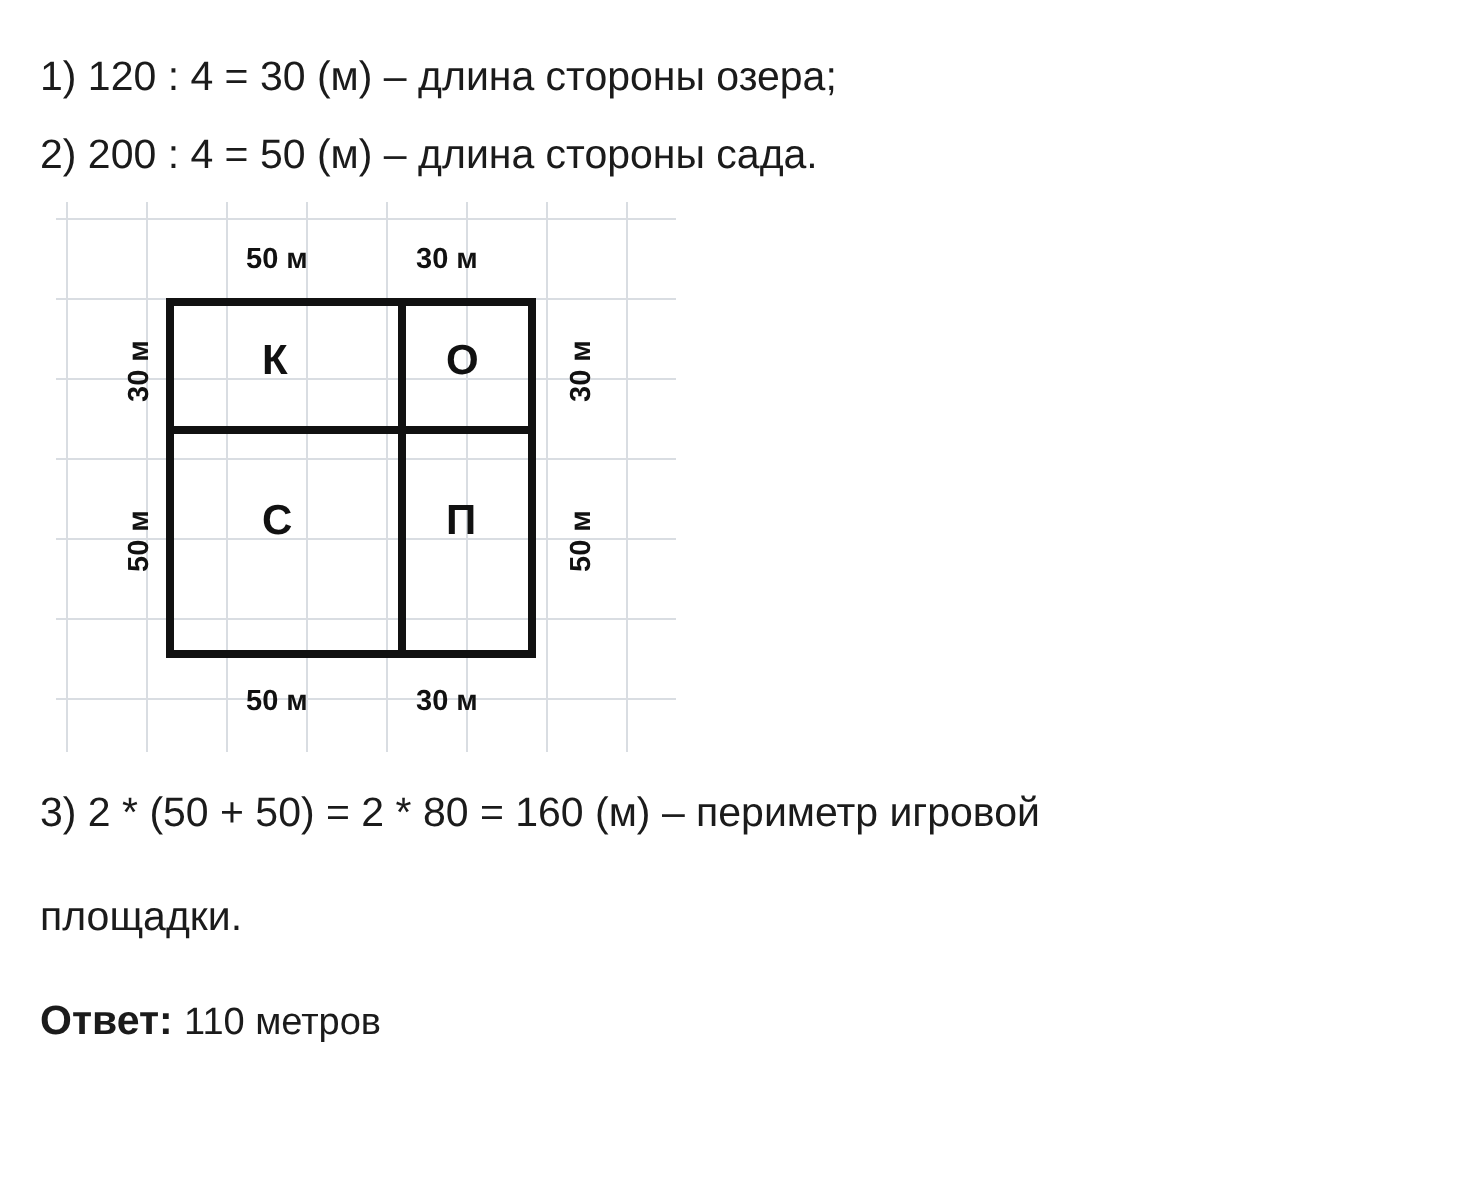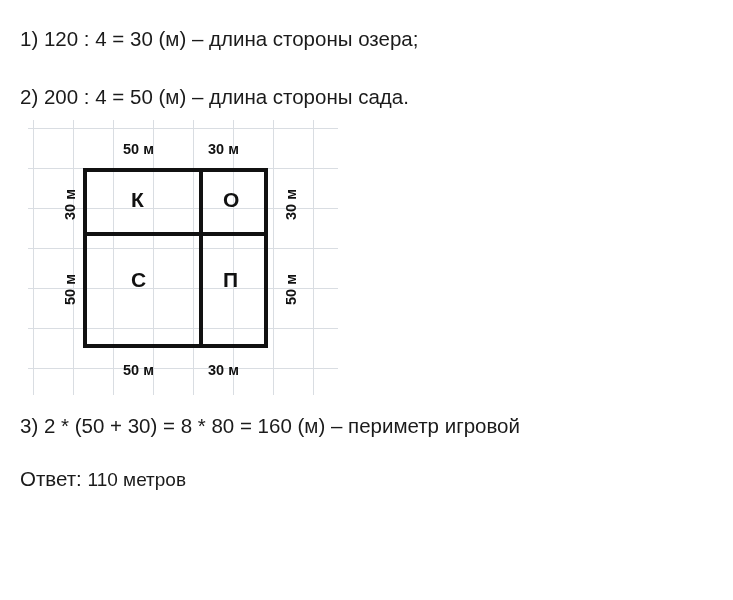--- a/index.html
+++ b/index.html
@@ -23,21 +23,21 @@
     box-sizing: border-box;
     padding: 18px 20px 4px 20px;
   }
   .line {
     font-size: 20.5px;
     line-height: 1.28;
     color: #1b1b1b;
     white-space: nowrap;
   }
   .line-1 { margin-top: 8px; }
-  .line-2 { margin-top: 32px; }
+  .line-2 { margin-top: 13px; }
   .line-3 { margin-top: 23px; }
 
   
   .figure-wrap {
     position: relative;
     width: 310px;
     height: 275px;
     margin-top: 10px;
     margin-left: 8px;
   }
@@ -119,21 +119,21 @@
     transform-origin: left top;
   }
   .dim-left-top  { left: 34px;  top: 100px; }
   .dim-left-bot  { left: 34px;  top: 185px; }
   .dim-right-top { left: 255px; top: 100px; }
   .dim-right-bot { left: 255px; top: 185px; }
 
   .line-4 { margin-top: 18px; }
   .line-5 { margin-top: 25px; }
   .line-6 { margin-top: 26px; font-size: 20.5px; }
-  .answer-label { font-weight: 400; }
+  .answer-label { font-weight: 700; }
   .answer-value { font-size: 19px; }
 </style>
 </head>
 <body>
 
 <div class="page">
 
   <div class="line line-1">1) 120 : 4 = 30 (м) – длина стороны озера;</div>
   <div class="line line-2">2) 200 : 4 = 50 (м) – длина стороны сада.</div>
 
@@ -172,20 +172,21 @@
       <div class="vdiv"></div>
       <div class="hdiv"></div>
       <div class="cell-label lab-k">К</div>
       <div class="cell-label lab-o">О</div>
       <div class="cell-label lab-s">С</div>
       <div class="cell-label lab-p">П</div>
     </div>
 
   </div>
 
-  <div class="line line-4">3) 2 * (50 + 30) = 8 * 80 = 160 (м) – периметр игровой</div>
+  <div class="line line-4">3) 2 * (50 + 50) = 2 * 80 = 160 (м) – периметр игровой</div>
+  <div class="line line-5">площадки.</div>
 
   <div class="line line-6">
     <span class="answer-label">Ответ:</span>
     <span class="answer-value">110 метров</span>
   </div>
 
 </div>
 
 </body></html>

